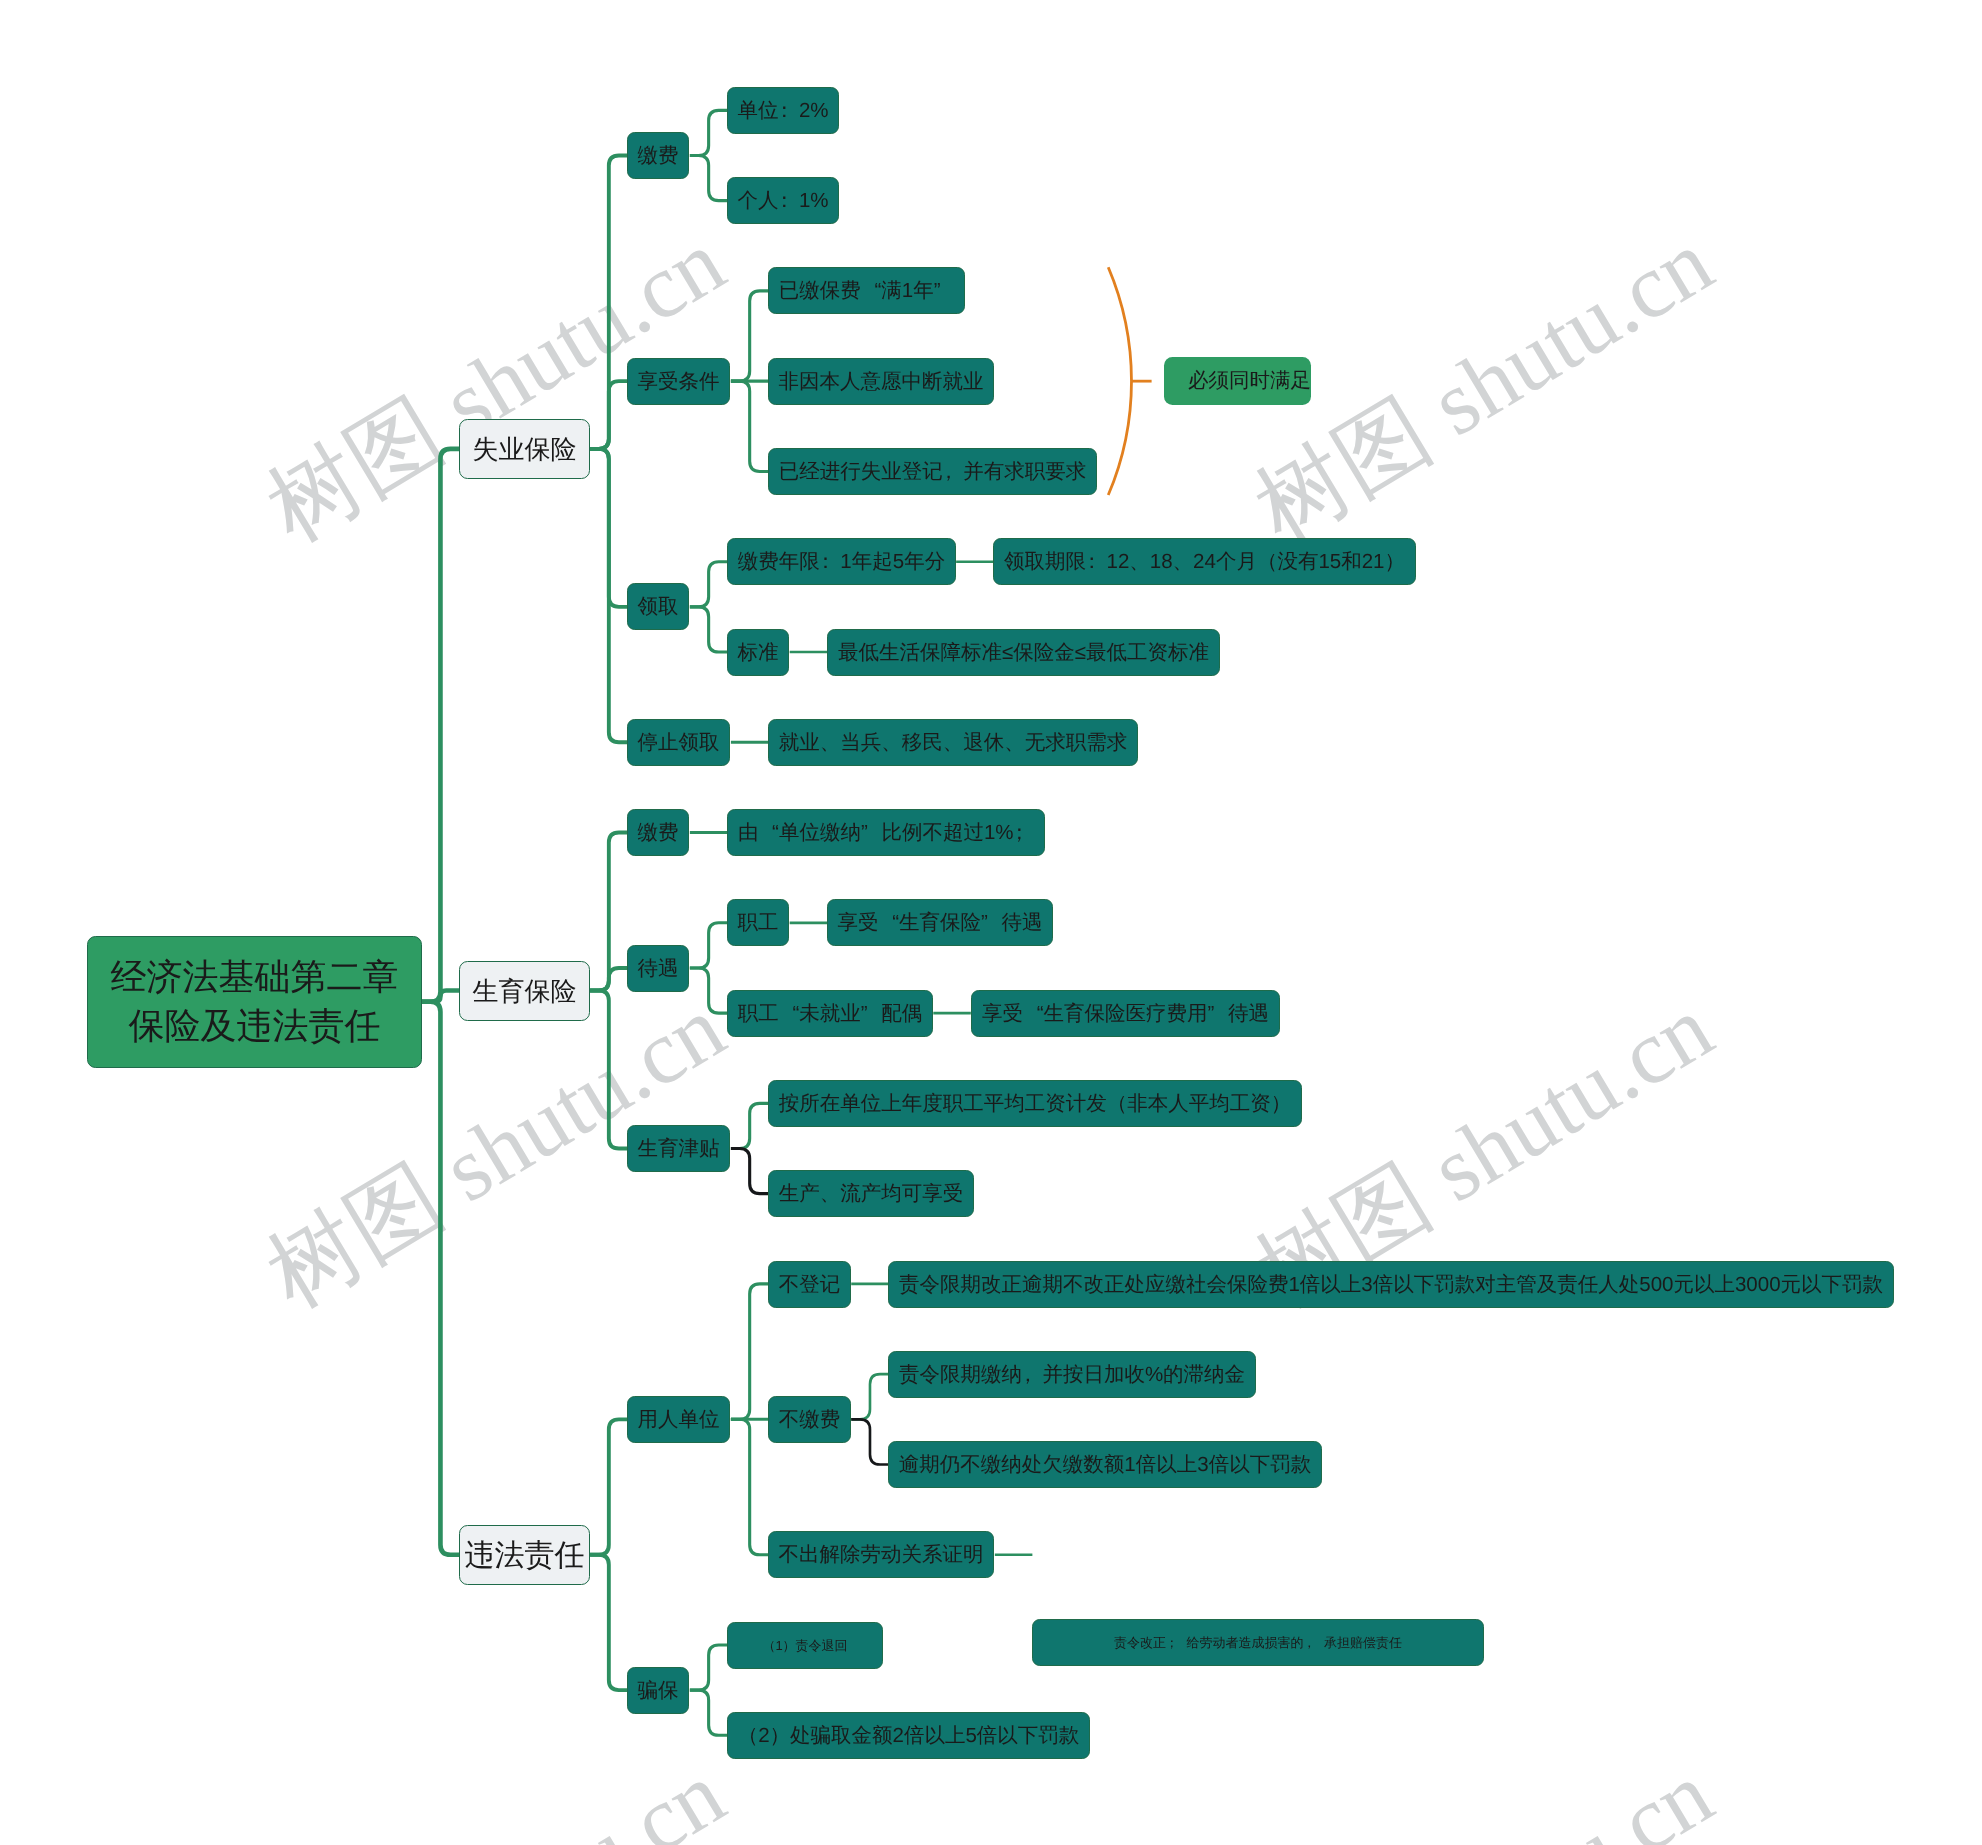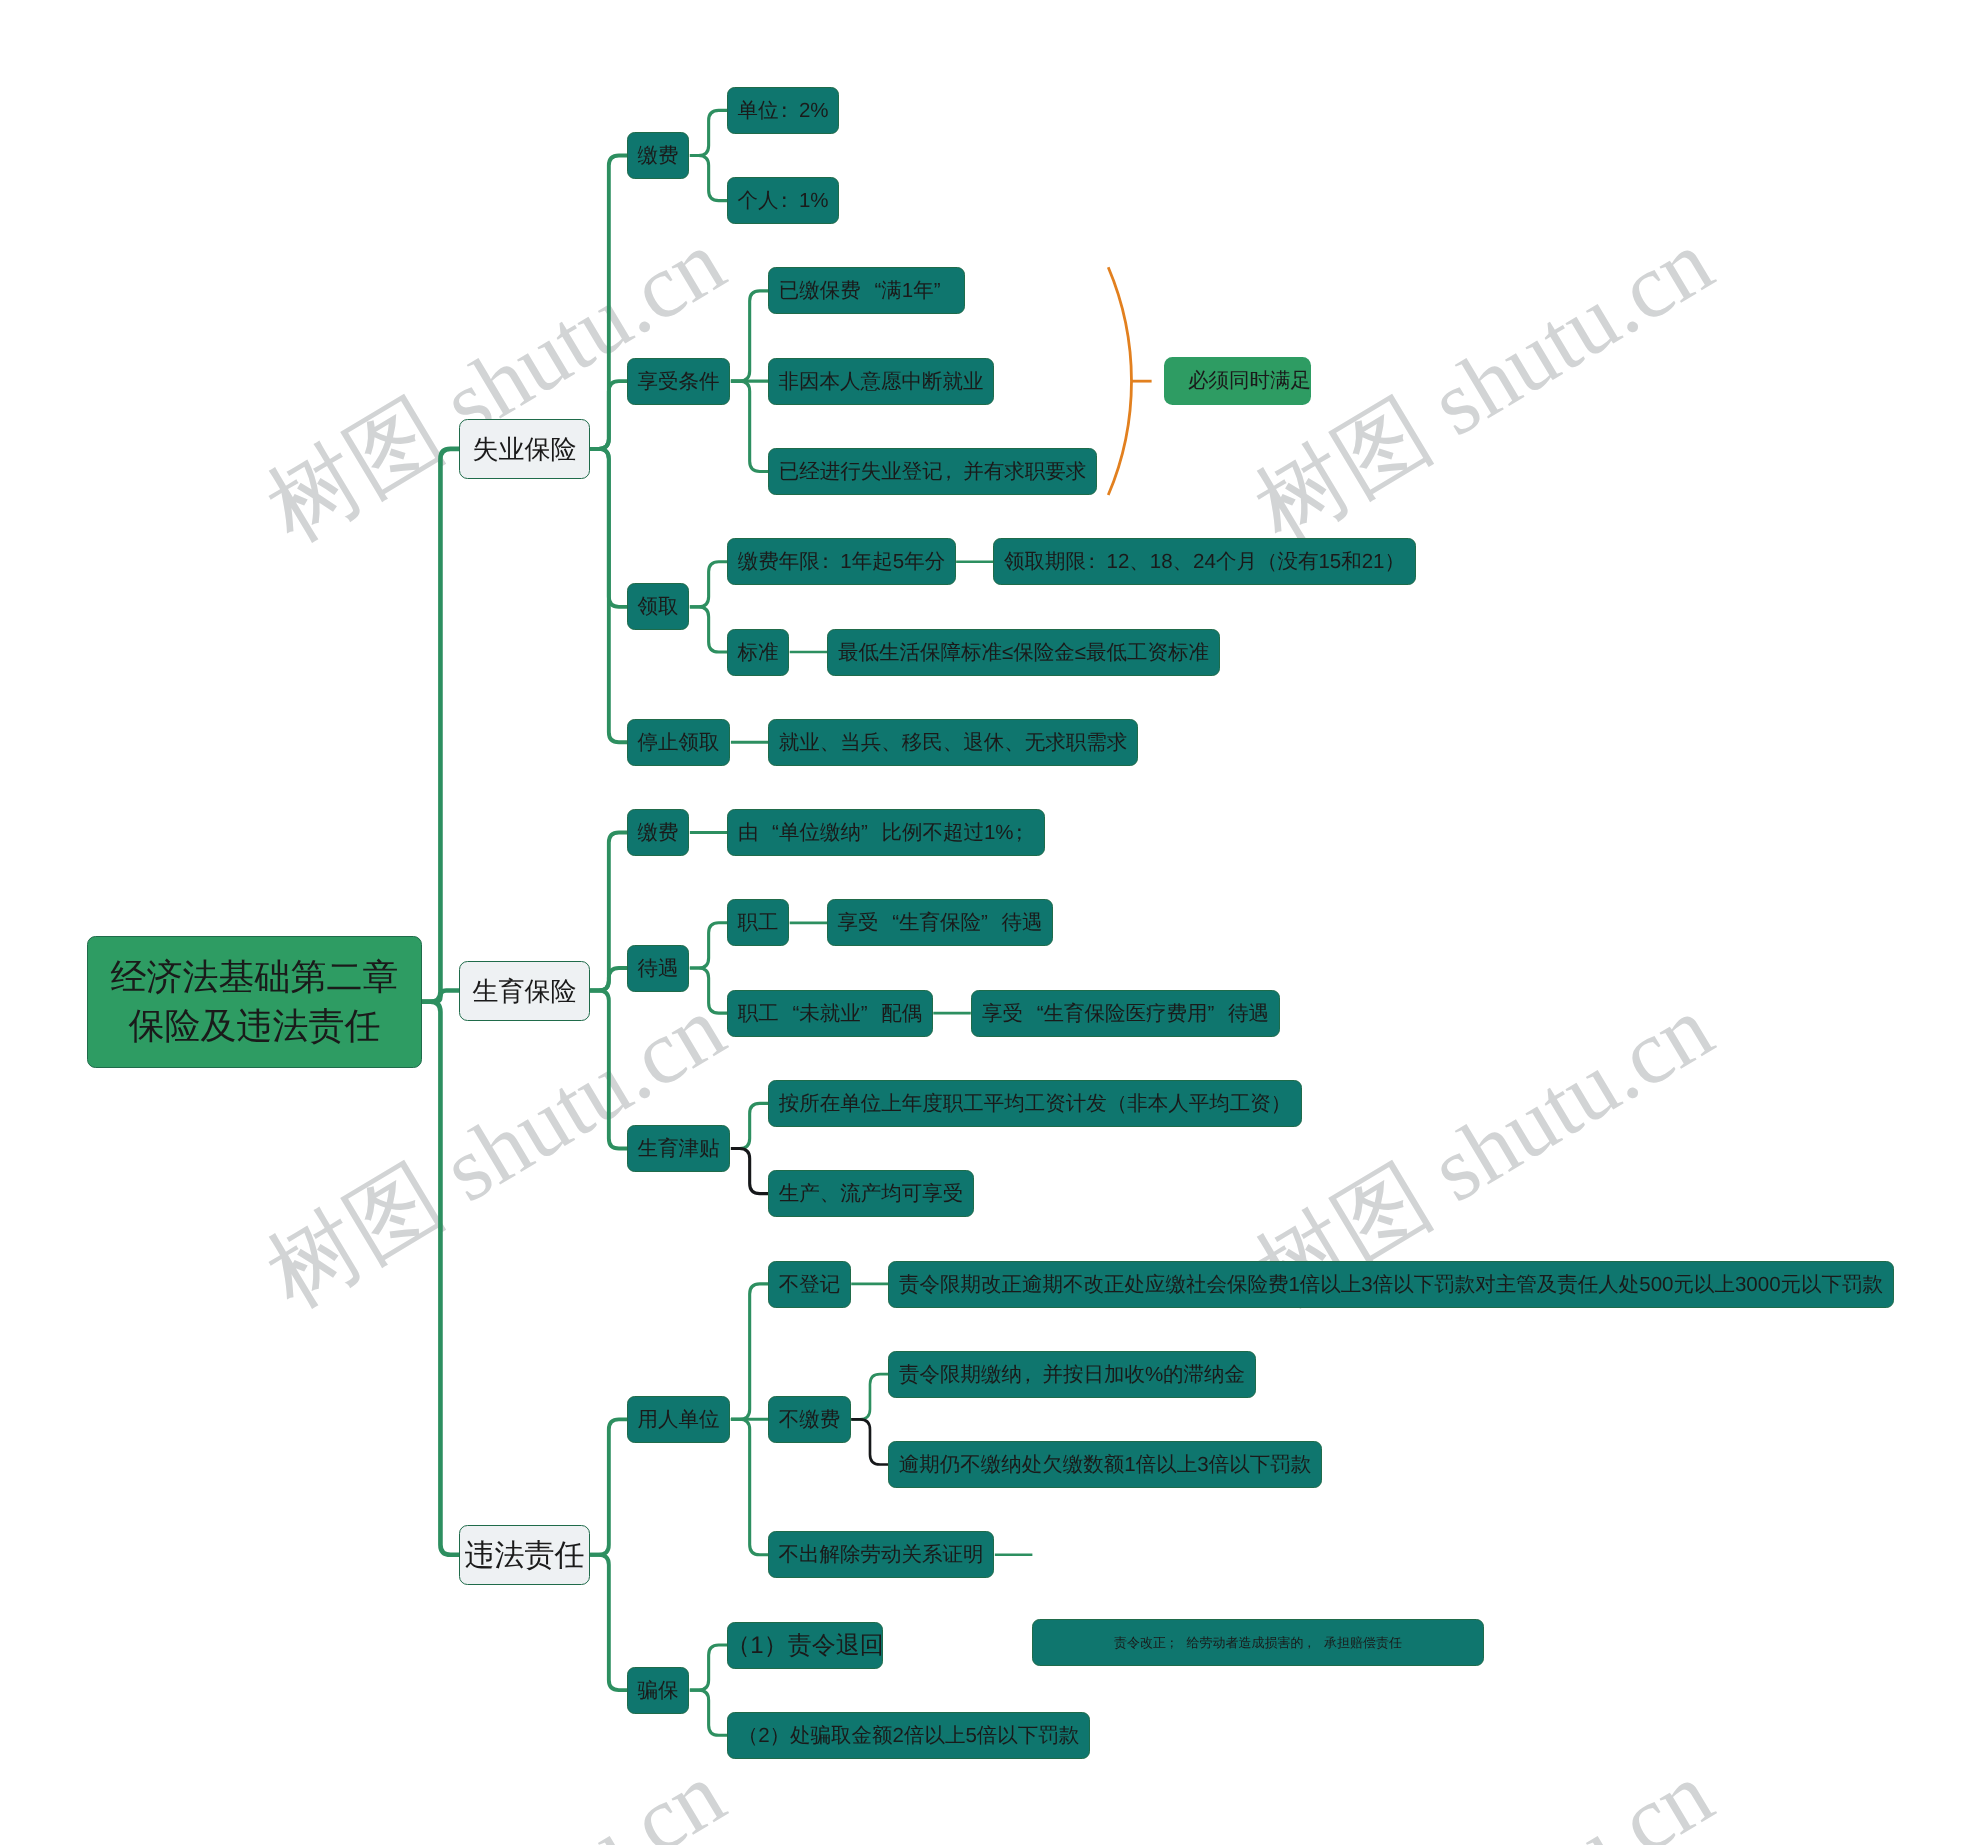--- a/index.html
+++ b/index.html
@@ -83,21 +83,21 @@
     </div>
     <div class="node n-l1" style="left: 459px; top: 1525px; width: 131px; height: 60px; font-size: 30px;">
       <div class="lab"><span class="tx" style="display: block;"><span>违法责任</span></span></div>
     </div>
     <div class="node n-b" style="left: 627px; top: 1667px; width: 62px; height: 47px; font-size: 20.5px;">
       <div class="lab"><span class="tx" style="display: block;"><span>骗保</span></span></div>
     </div>
     <div class="node n-b" style="left: 727px; top: 1712px; width: 363px; height: 47px; font-size: 20.5px;">
       <div class="lab"><span class="tx" style="display: block;"><span>（2）处骗取金额2倍以上5倍以下罚款</span></span></div>
     </div>
-    <div class="node n-b" style="left: 727px; top: 1622px; width: 156px; height: 47px; font-size: 24px;">
+    <div class="node n-b" style="left: 727px; top: 1622px; width: 156px; height: 47px; font-size: 13px;">
       <div class="lab"><span class="tx" style="display: block;"><span>（1）责令退回</span></span></div>
     </div>
     <div class="node n-b" style="left: 627px; top: 1396px; width: 103px; height: 47px; font-size: 20.5px;">
       <div class="lab"><span class="tx" style="display: block;"><span>用人单位</span></span></div>
     </div>
     <div class="node n-b" style="left: 768px; top: 1531px; width: 226px; height: 47px; font-size: 20.5px;">
       <div class="lab"><span class="tx" style="display: block;"><span>不出解除劳动关系证明</span></span></div>
     </div>
     <div class="node n-b" style="left: 1032px; top: 1619px; width: 452px; height: 47px; font-size: 13px;">
       <div class="lab"><span class="tx" style="display: block;"><span>责令改正</span><span class="fw" style="width: 20.5px;"><span class="g" style="margin-left: -9px;">；</span></span><span>给劳动者造成损害的</span><span class="fw" style="width: 20.5px;"><span class="g" style="margin-left: -9px;">，</span></span><span>承担赔偿责任</span></span></div>

